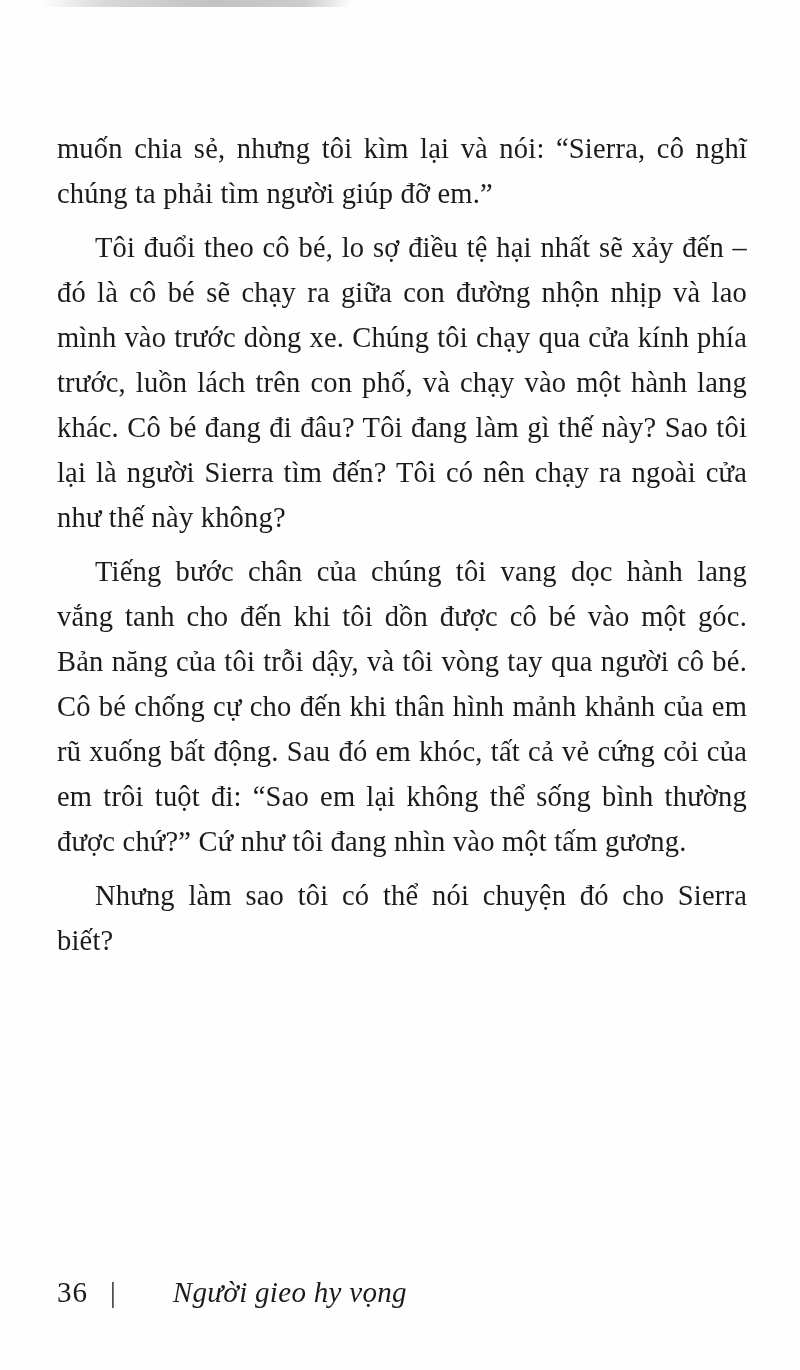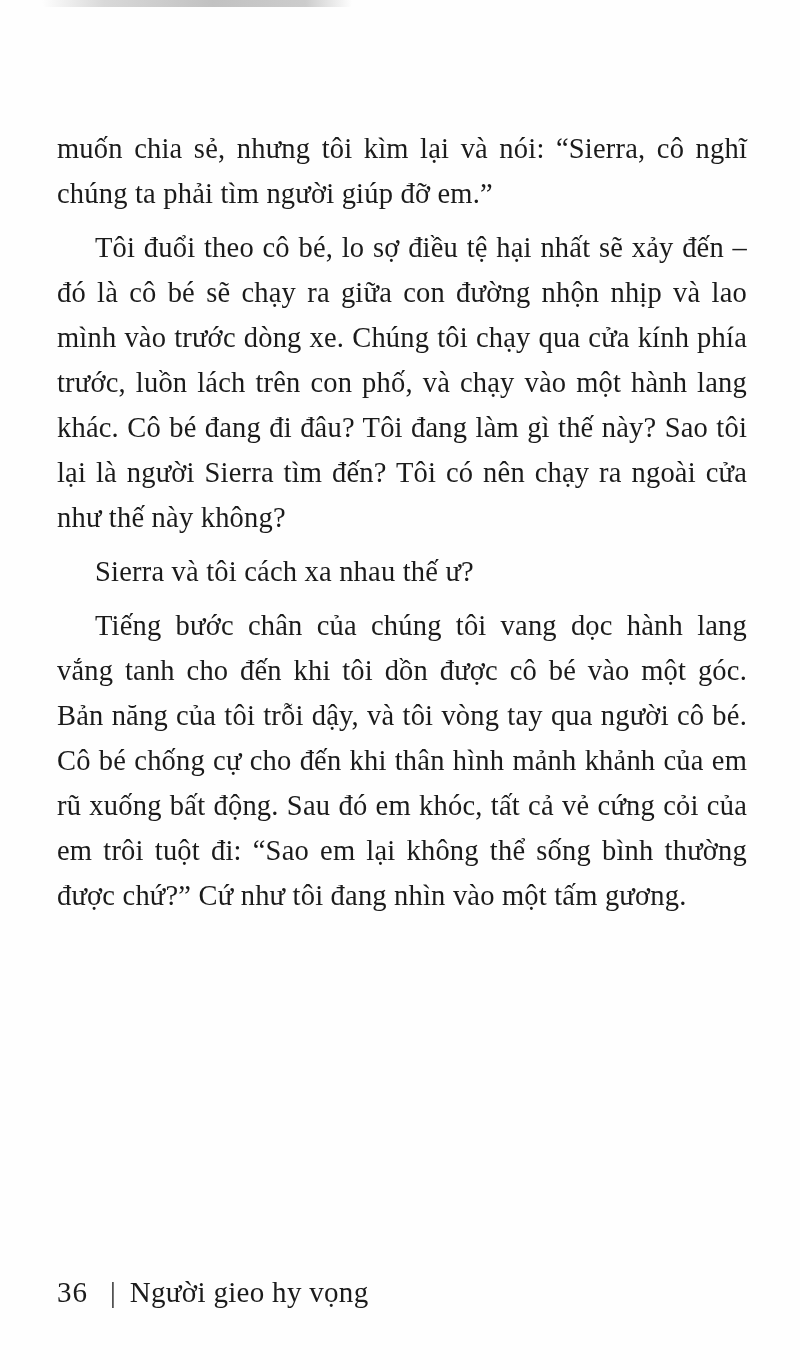--- a/index.html
+++ b/index.html
@@ -60,35 +60,37 @@
   }
   .footer .page-number {
     letter-spacing: 1px;
   }
   .footer .separator {
     margin: 0 14px 0 22px;
     font-weight: 300;
     color: #2a2a2a;
   }
   .footer .book-title {
+    font-style: italic;
     letter-spacing: 0.3px;
+    margin-left: 43px;
   }
 </style>
 </head>
 <body>
 
 <div class="page">
 
   <div class="scan-smudge"></div>
 
   <div class="text-block">
     <p>muốn chia sẻ, nhưng tôi kìm lại và nói: “Sierra, cô nghĩ chúng ta phải tìm người giúp đỡ em.”</p>
     <p class="indent">Tôi đuổi theo cô bé, lo sợ điều tệ hại nhất sẽ xảy đến – đó là cô bé sẽ chạy ra giữa con đường nhộn nhịp và lao mình vào trước dòng xe. Chúng tôi chạy qua cửa kính phía trước, luồn lách trên con phố, và chạy vào một hành lang khác. Cô bé đang đi đâu? Tôi đang làm gì thế này? Sao tôi lại là người Sierra tìm đến? Tôi có nên chạy ra ngoài cửa như thế này không?</p>
-    <p class="indent">Sierra và tôi cách xa nhau thế ư?</p>
     <p class="indent">Tiếng bước chân của chúng tôi vang dọc hành lang vắng tanh cho đến khi tôi dồn được cô bé vào một góc. Bản năng của tôi trỗi dậy, và tôi vòng tay qua người cô bé. Cô bé chống cự cho đến khi thân hình mảnh khảnh của em rũ xuống bất động. Sau đó em khóc, tất cả vẻ cứng cỏi của em trôi tuột đi: “Sao em lại không thể sống bình thường được chứ?” Cứ như tôi đang nhìn vào một tấm gương.</p>
+    <p class="indent">Nhưng làm sao tôi có thể nói chuyện đó cho Sierra biết?</p>
   </div>
 
   <div class="footer">
     <span class="page-number">36</span>
     <span class="separator">|</span>
     <span class="book-title">Người gieo hy vọng</span>
   </div>
 
 </div>
 

